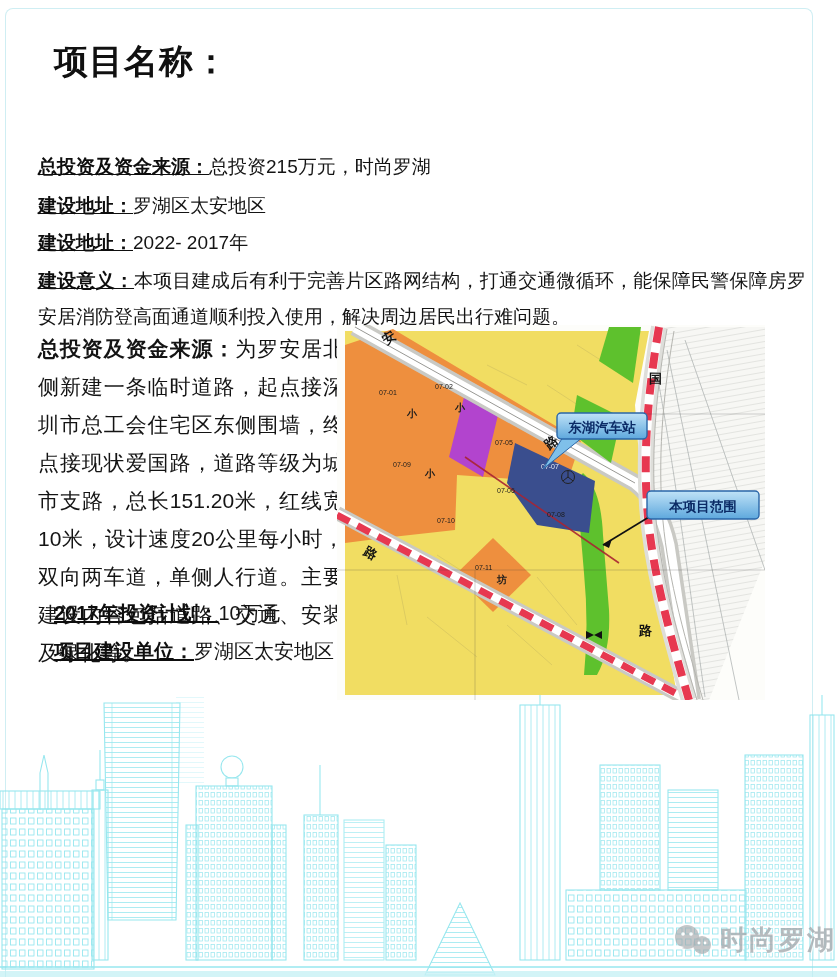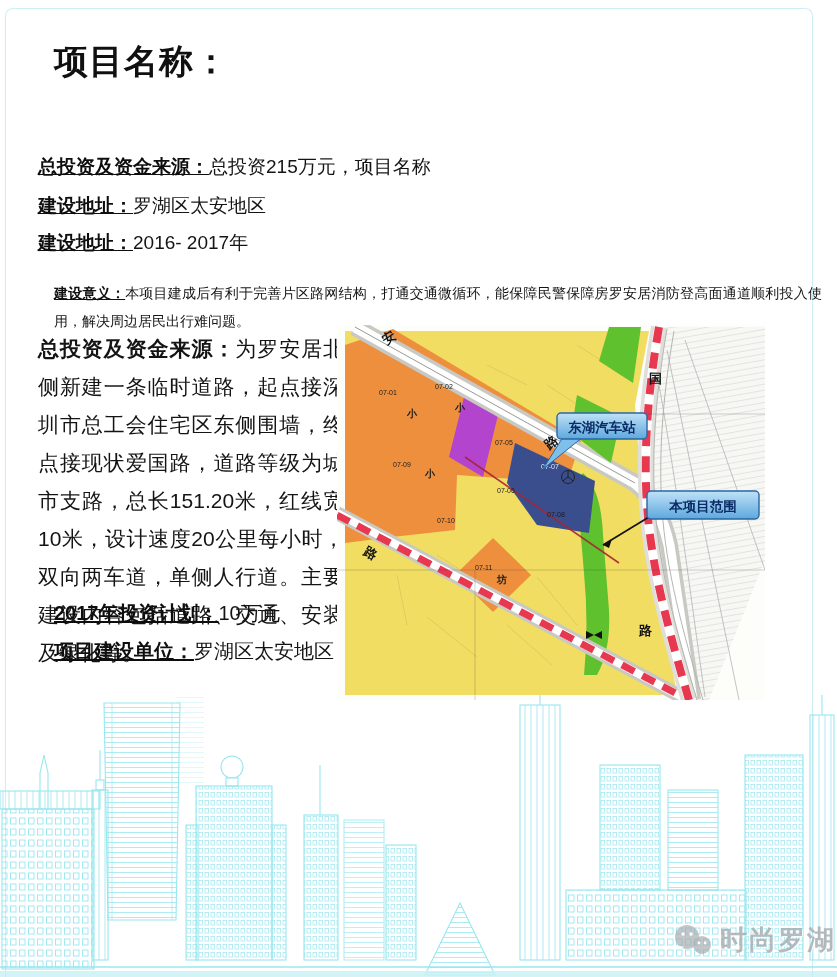--- a/index.html
+++ b/index.html
@@ -4,22 +4,22 @@
 <style>
   html,body{margin:0;padding:0;background:#fbfeff;}
   #page{position:relative;width:837px;height:977px;background:#ffffff;overflow:hidden;
         font-family:"Liberation Sans","DejaVu Sans",sans-serif;color:#141414;}
   .frame{position:absolute;left:5px;top:8px;right:24px;bottom:-4px;
          border:1px solid #cfeef3;border-bottom:none;border-radius:8px 8px 0 0;pointer-events:none;}
   .title{position:absolute;left:54px;top:40px;font-size:34px;line-height:43px;font-weight:900;
          letter-spacing:1px;color:#101010;}
   .row{position:absolute;left:38px;font-size:19px;line-height:24px;white-space:nowrap;}
   .row b,.para b,.colrow b{font-weight:bold;color:#0e0e0e;text-decoration:underline;}
-  .para{position:absolute;left:38px;top:263px;width:768px;font-size:14px;line-height:28px;
-        text-align:justify;margin:16px;}
+  .para{position:absolute;left:38px;top:263px;width:768px;font-size:19px;line-height:36px;
+        text-align:justify;margin:0;}
   .leftcol{position:absolute;left:38px;top:330px;width:306px;font-size:21px;line-height:38px;
            text-align:justify;margin:0;}
   .colrow{position:absolute;left:38px;font-size:20px;white-space:nowrap;margin-left:16px;}
   #map-wrap{position:absolute;left:337px;top:325px;width:428px;height:375px;background:#fdfdfa;}
   #sky-wrap{position:absolute;left:0;top:695px;width:837px;height:282px;}
   .watermark{position:absolute;left:672px;top:922px;display:flex;align-items:center;gap:6px;
              opacity:.78;}
   .watermark .wm-text{font-size:27px;font-weight:bold;color:#a4a9ad;letter-spacing:2px;
              text-shadow:1px 1px 0 #ffffff;}
   svg text{font-family:"Liberation Sans","DejaVu Sans",sans-serif;}
@@ -28,27 +28,27 @@
 <body>
 
 <div id="page">
   <div class="frame"></div>
 
   <div class="title">
     <div>项目名称：</div>
   </div>
 
   <div class="row" style="top:155px">
-    <b>总投资及资金来源：</b><span>总投资215万元，项目名称</span>
+    <b>总投资及资金来源：</b><span>总投资215万元，时尚罗湖</span>
   </div>
   <div class="row" style="top:194px">
     <b>建设地址：</b><span>罗湖区太安地区</span>
   </div>
   <div class="row" style="top:231px">
-    <b>建设地址：</b><span>2016- 2017年</span>
+    <b>建设地址：</b><span>2022- 2017年</span>
   </div>
   <p class="para">
     <b>建设意义：</b><span>本项目建成后有利于完善片区路网结构，打通交通微循环，能保障民警保障房罗安居消防登高面通道顺利投入使用，解决周边居民出行难问题。</span>
   </p>
 
   <p class="leftcol">
     <b>总投资及资金来源：</b><span>为罗安居北侧新建一条临时道路，起点接深圳市总工会住宅区东侧围墙，终点接现状爱国路，道路等级为城市支路，总长151.20米，红线宽10米，设计速度20公里每小时，双向两车道，单侧人行道。主要建设内容包括道路、交通、安装及绿化等。</span>
   </p>
   <div class="colrow" style="top:600px">
     <b>2017年投资计划：</b><span>10万元</span>

